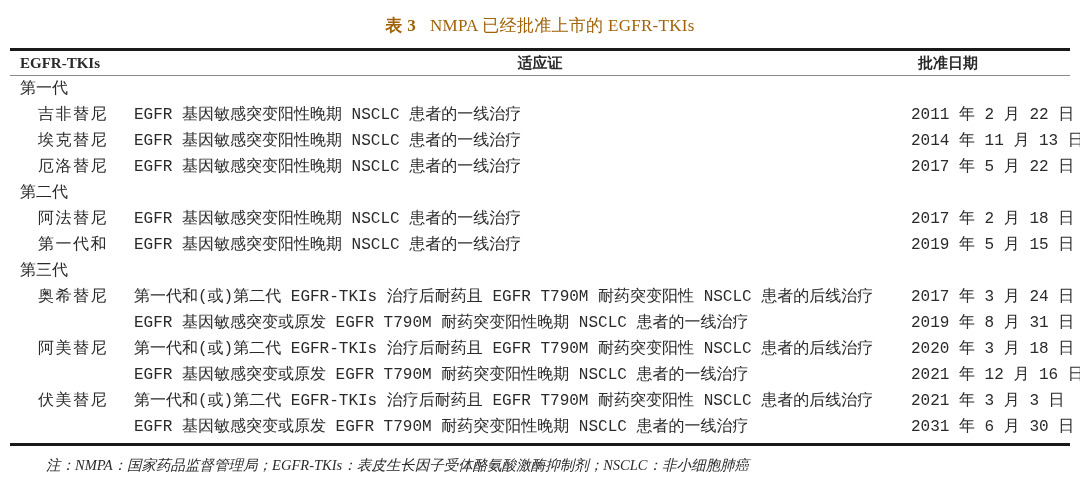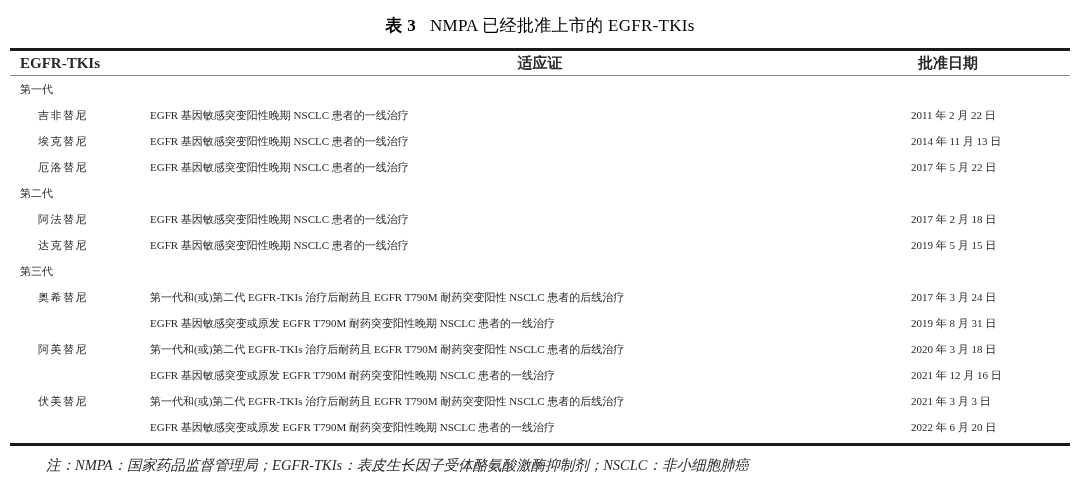--- a/index.html
+++ b/index.html
@@ -11,21 +11,21 @@
   body {
     font-family: "Liberation Serif", "DejaVu Serif", serif;
     color: #2a2a2a;
     position: relative;
   }
   .caption {
     position: absolute;
     top: 14px; left: 0; width: 1080px;
     text-align: center;
     font-size: 17px;
-    color: #000000;
+    color: #a16207;
     letter-spacing: 0.3px;
   }
   .caption .label { font-weight: bold; margin-right: 14px; }
   .rule-top {
     position: absolute; left: 10px; width: 1060px; top: 48px;
     height: 3px; background: #1a1a1a;
   }
   .rule-mid {
     position: absolute; left: 10px; width: 1060px; top: 75px;
     height: 1px; background: #8a8a8a;
@@ -39,25 +39,26 @@
     font-size: 15px; line-height: 24px; font-weight: bold;
   }
   .header .h-col1 { position: absolute; left: 10px; }
   .header .h-col2 { position: absolute; left: 0; width: 1060px; text-align: center; }
   .header .h-col3 { position: absolute; left: 908px; }
   .body-rows {
     position: absolute; top: 76px; left: 10px; width: 1060px;
   }
   .row {
     position: relative; height: 26px; line-height: 26px;
-    font-size: 11px;
+    font-size: 16px;
+    font-family: Liberation Mono, monospace;
   }
   .row .gen { position: absolute; left: 10px; }
   .row .drug { position: absolute; left: 28px; letter-spacing: 1.5px; }
-  .row .ind { position: absolute; left: 140px; white-space: nowrap; }
+  .row .ind { position: absolute; left: 124px; white-space: nowrap; }
   .row .date { position: absolute; left: 901px; white-space: nowrap; text-align: center; }
   .footnote {
     position: absolute; top: 453px; left: 46px;
     font-size: 14.5px; line-height: 24px; white-space: nowrap; font-style: italic;
   }
 </style>
 </head>
 <body>
 
 <div class="caption">
@@ -97,21 +98,21 @@
 
   <div class="row">
     <span class="gen">第二代</span>
   </div>
   <div class="row">
     <span class="drug">阿法替尼</span>
     <span class="ind">EGFR 基因敏感突变阳性晚期 NSCLC 患者的一线治疗</span>
     <span class="date">2017 年 2 月 18 日</span>
   </div>
   <div class="row">
-    <span class="drug">达克替尼</span>
+    <span class="drug">第一代和</span>
     <span class="ind">EGFR 基因敏感突变阳性晚期 NSCLC 患者的一线治疗</span>
     <span class="date">2019 年 5 月 15 日</span>
   </div>
 
   <div class="row">
     <span class="gen">第三代</span>
   </div>
   <div class="row">
     <span class="drug">奥希替尼</span>
     <span class="ind">第一代和(或)第二代 EGFR-TKIs 治疗后耐药且 EGFR T790M 耐药突变阳性 NSCLC 患者的后线治疗</span>
@@ -133,19 +134,19 @@
     <span class="date">2021 年 12 月 16 日</span>
   </div>
   <div class="row">
     <span class="drug">伏美替尼</span>
     <span class="ind">第一代和(或)第二代 EGFR-TKIs 治疗后耐药且 EGFR T790M 耐药突变阳性 NSCLC 患者的后线治疗</span>
     <span class="date">2021 年 3 月 3 日</span>
   </div>
   <div class="row">
     <span class="drug"></span>
     <span class="ind">EGFR 基因敏感突变或原发 EGFR T790M 耐药突变阳性晚期 NSCLC 患者的一线治疗</span>
-    <span class="date">2022 年 6 月 20 日</span>
+    <span class="date">2031 年 6 月 30 日</span>
   </div>
 </div>
 
 <div class="rule-bottom"></div>
 
 <div class="footnote">注：NMPA：国家药品监督管理局；EGFR-TKIs：表皮生长因子受体酪氨酸激酶抑制剂；NSCLC：非小细胞肺癌</div>
 
 </body></html>

